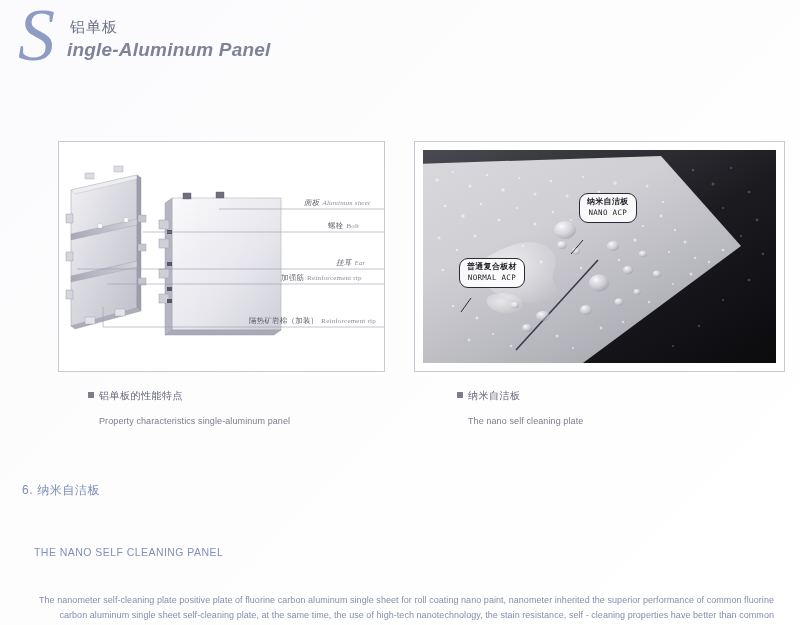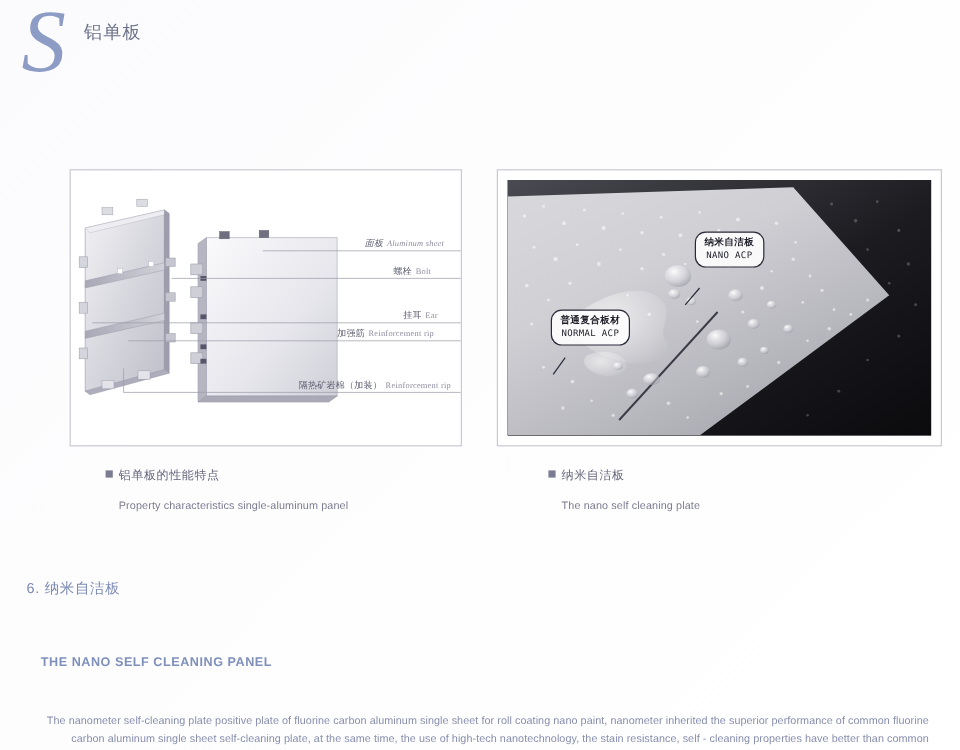--- a/index.html
+++ b/index.html
@@ -189,21 +189,21 @@
     color: #71789a;
     letter-spacing: 0.45px;
     text-align: justify;
   }
 
   .en-head {
     position: absolute;
     left: 34px;
     top: 546px;
     font-size: 10.5px;
-    font-weight: bold;
+    font-weight: normal;
     color: #7f90bb;
     letter-spacing: 0.45px;
   }
 
   .en-body {
     position: absolute;
     left: 34px;
     top: 593px;
     width: 740px;
     font-size: 9px;
@@ -214,20 +214,21 @@
   }
 </style>
 </head>
 <body>
 
 <div class="page">
 
   <div class="header">
     <div class="big-s">S</div>
     <div class="title-cn">铝单板</div>
+    <div class="title-en">ingle-Aluminum Panel</div>
   </div>
 
   <div class="fig-left">
     <div class="drawing">
       <svg width="325" height="229" viewBox="0 0 325 229" xmlns="http://www.w3.org/2000/svg">
         <defs>
           <linearGradient id="facegrad" x1="0" y1="0" x2="1" y2="1">
             <stop offset="0%" stop-color="#f2f2f5"></stop>
             <stop offset="45%" stop-color="#d9d9e0"></stop>
             <stop offset="100%" stop-color="#bfbfca"></stop>
@@ -328,21 +329,21 @@
       </svg>
     </div>
   </div>
 
   <div class="lead-label" id="lbl-1" style="left:304px; top:198px;font-style:italic;">
     <span class="cn">面板</span><span class="en">Aluminum sheet</span>
   </div>
   <div class="lead-label" id="lbl-2" style="left:328px; top:221px;">
     <span class="cn">螺栓</span><span class="en">Bolt</span>
   </div>
-  <div class="lead-label" id="lbl-3" style="left:336px; top:258px;">
+  <div class="lead-label" id="lbl-3" style="left:336px; top:258px;font-style:italic;">
     <span class="cn">挂耳</span><span class="en">Ear</span>
   </div>
   <div class="lead-label" id="lbl-4" style="left:281px; top:273px;">
     <span class="cn">加强筋</span><span class="en">Reinforcement rip</span>
   </div>
   <div class="lead-label" id="lbl-5" style="left:249px; top:316px;">
     <span class="cn">隔热矿岩棉（加装）</span><span class="en">Reinforcement rip</span>
   </div>
 
   <div class="fig-right">

